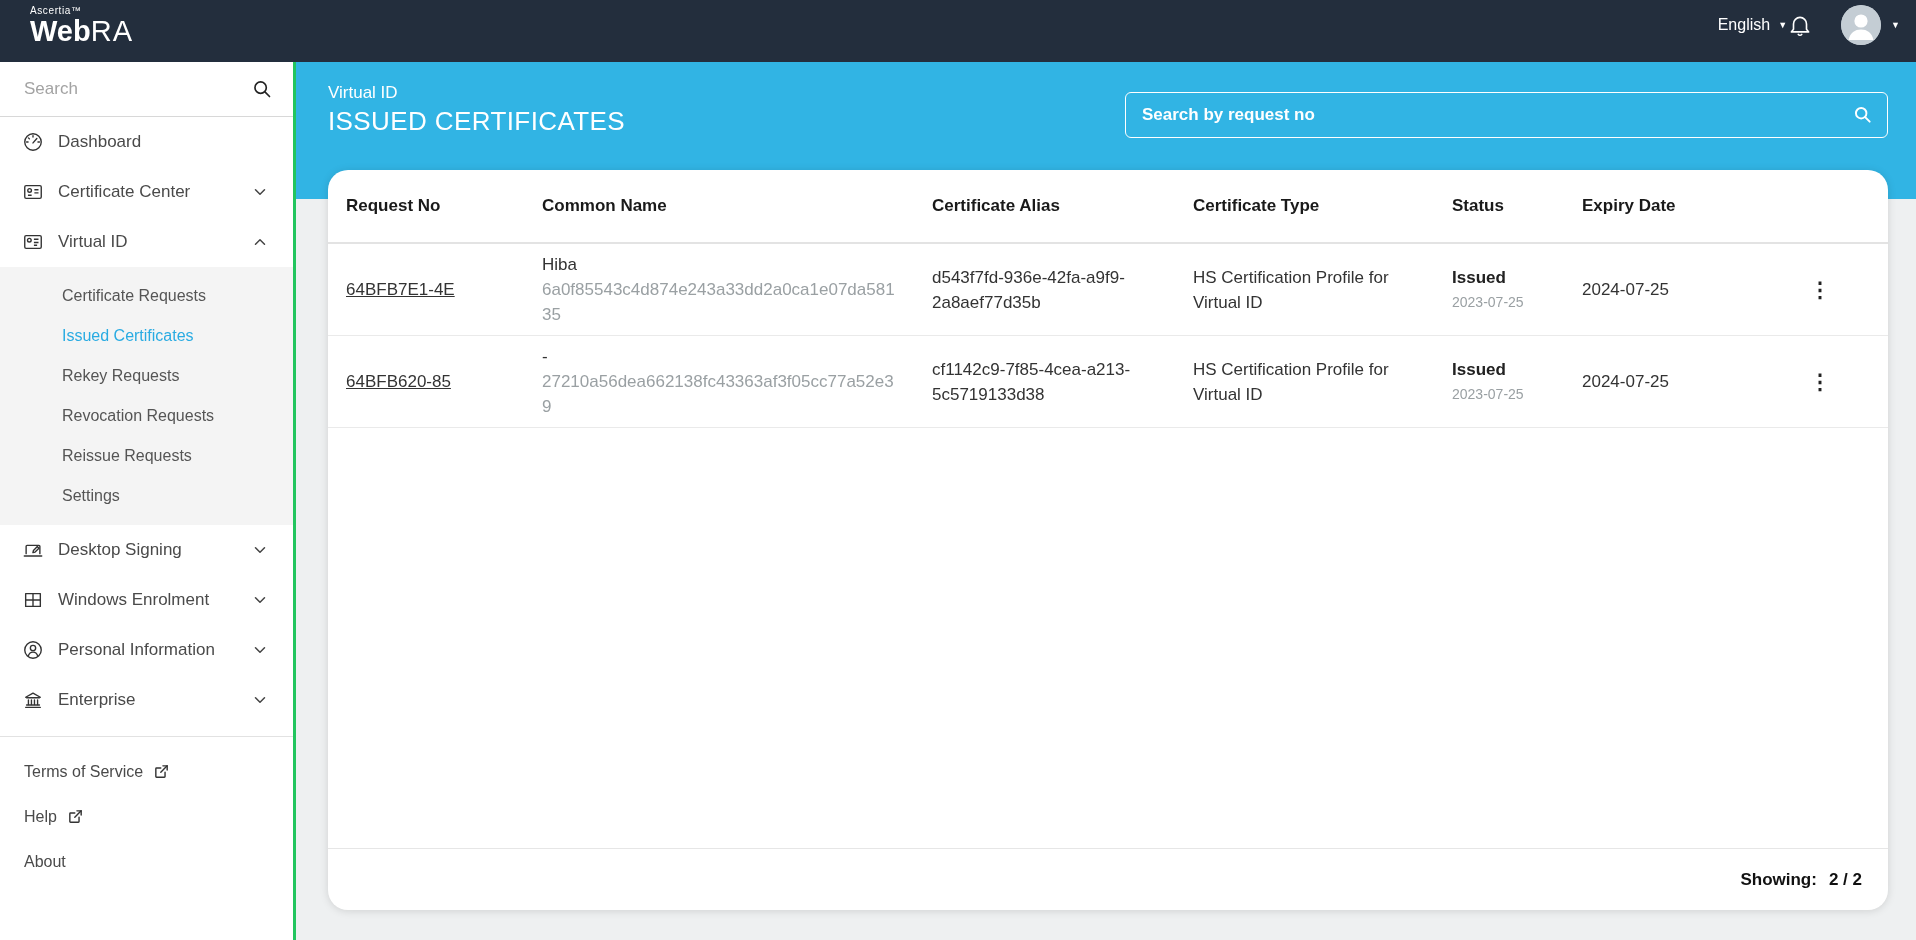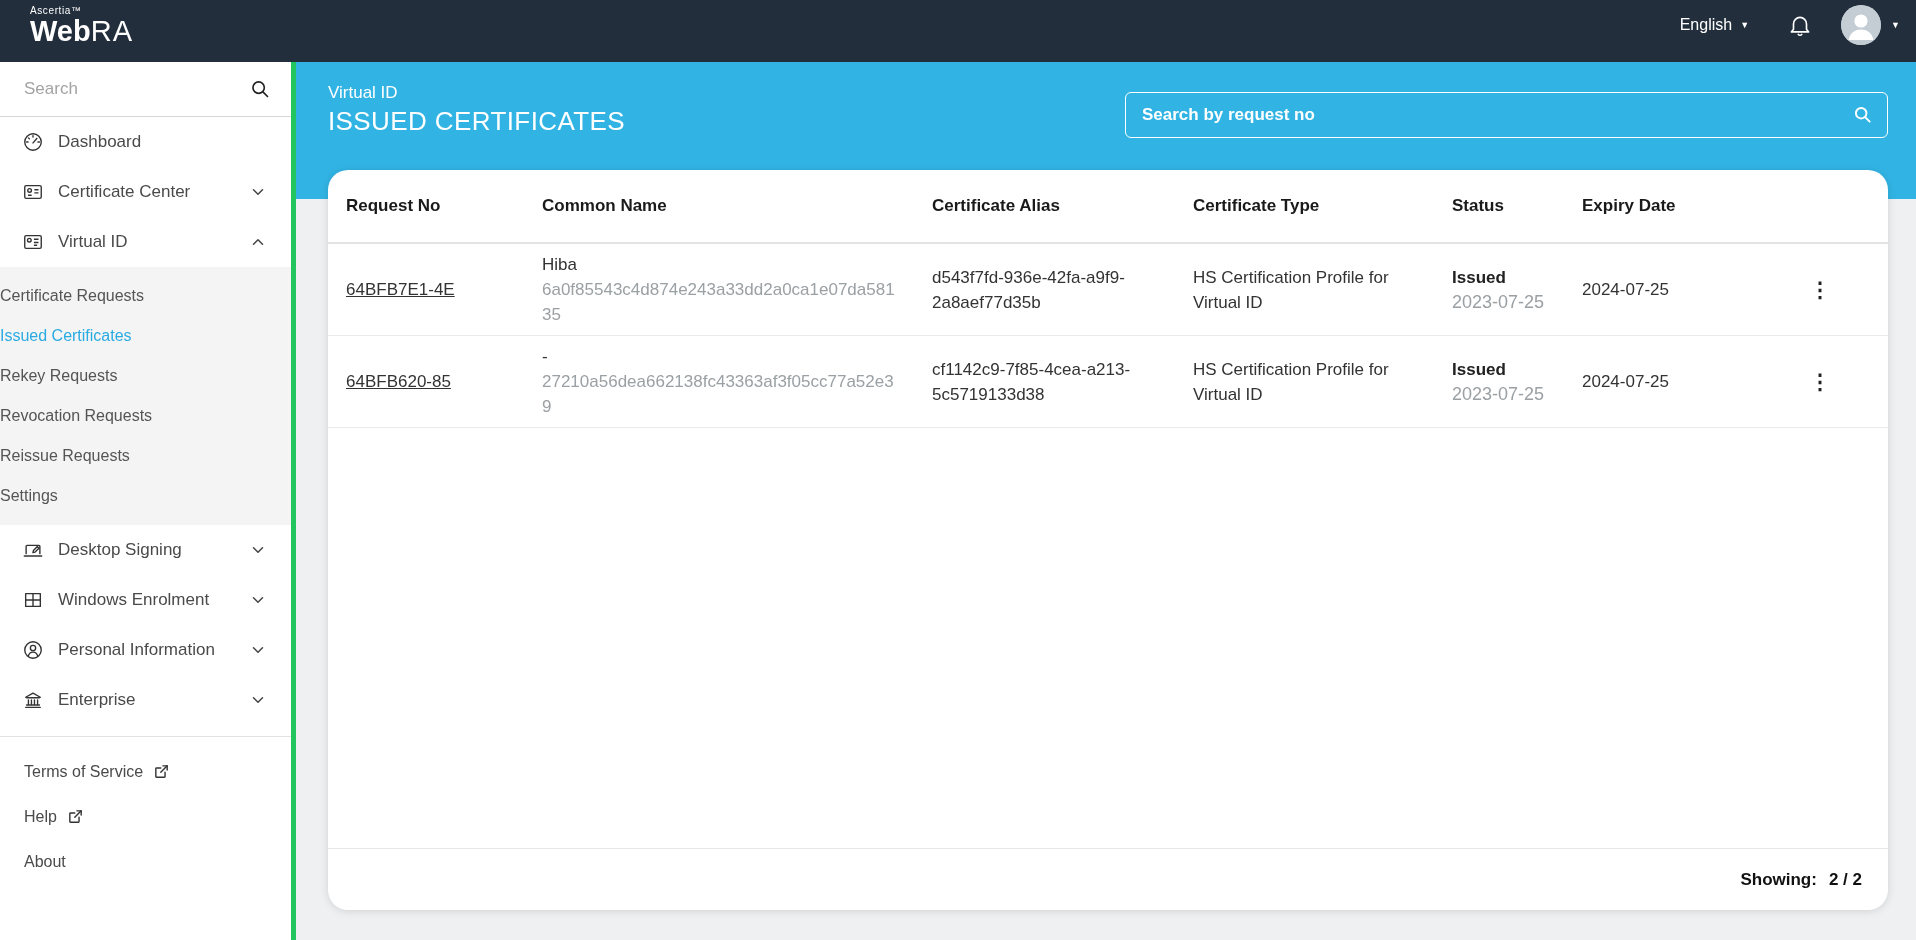--- a/index.html
+++ b/index.html
@@ -8,47 +8,47 @@
 
   
   .topbar { height:62px; background:#232e3d; display:flex; align-items:center;
     justify-content:space-between; padding:0 16px 12px 30px; }
   .brand { color:#fff; line-height:1; padding-top:2px; }
   .brand-small { font-size:10px; letter-spacing:.6px; display:block; margin-bottom:1px; }
   .brand-main { font-size:29px; }
   .brand-web { font-weight:700; }
   .brand-ra { font-weight:300; letter-spacing:1px; }
   .top-right { display:flex; align-items:center; color:#fff; }
-  .lang { display:flex; align-items:center; gap:8px; font-size:16px; cursor:pointer; margin-right:38px; }
+  .lang { display:flex; align-items:center; gap:8px; font-size:16px; cursor:pointer; }
   .caret { font-size:9px; line-height:1; }
   .bell { margin-right:28px; cursor:pointer; display:flex; }
   .avatar { width:40px; height:40px; border-radius:50%; background:#c4cdd4; overflow:hidden; cursor:pointer; }
   .av-caret { margin-left:10px; cursor:pointer; }
 
   
   .shell { display:flex; height:878px; }
-  .sidebar { width:296px; background:#fff; border-right:5px solid #22c55e; position:relative; }
+  .sidebar { width:296px; background:#fff; border-right:3px solid #22c55e; position:relative; }
   .main { flex:1; position:relative; background:#eef0f1; }
 
   
   .side-search { position:relative; height:55px; border-bottom:1px solid #d8d8d8; }
   .side-search input { width:100%; height:54px; border:none; outline:none;
     padding:0 56px 0 24px; font-size:17px; color:#444; font-family:inherit; }
   .side-search input::placeholder { color:#a3a3a3; opacity:1; }
   .side-search .mag { position:absolute; right:20px; top:16px; color:#222; }
 
   .side-item { height:50px; display:flex; align-items:center; padding:0 24px 0 21px;
     cursor:pointer; color:#4a4a4a; font-size:17px; position:relative; }
   .si-icon { width:24px; height:24px; margin-right:13px; display:flex; align-items:center;
     justify-content:center; color:#333; flex:none; }
   .si-label { flex:1; white-space:nowrap; }
   .si-chev { color:#444; display:flex; }
 
   .submenu { background:#f4f4f4; padding:9px 0; }
-  .sub-item { height:40px; display:flex; align-items:center; 
+  .sub-item { height:40px; display:flex; align-items:center; padding-left:62px;
     font-size:16px; color:#555; cursor:pointer; }
   .sub-item.active { color:#29abe2; }
 
   .side-divider { border-top:1px solid #e2e2e2; margin:11px 0 12px 0; }
   .side-link { height:45px; display:flex; align-items:center; gap:10px; padding-left:24px;
     font-size:16px; color:#4a4a4a; cursor:pointer; }
   .ext { display:flex; color:#333; }
 
   
   .band { position:absolute; left:0; top:0; right:0; height:137px; background:#31b4e4; }
@@ -70,21 +70,21 @@
   col.c1{width:196px} col.c2{width:390px} col.c3{width:261px} col.c4{width:259px}
   col.c5{width:130px} col.c6{width:188px} col.c7{width:136px}
   th { text-align:left; font-size:17px; font-weight:700; color:#1a1a1a;
     height:73px; padding:0 18px; border-bottom:2px solid #e3e3e3; vertical-align:middle; }
   td { padding:8px 18px; font-size:17px; color:#333; vertical-align:middle;
     border-bottom:1px solid #eaeaea; line-height:25px; }
   tr.data-row { height:88px; }
   .req-link { color:#333; font-weight:400; text-decoration:underline; cursor:pointer; }
   .cn-hash { color:#9aa0a3; word-break:break-all; }
   .status-main { font-weight:700; color:#222; }
-  .status-date { color:#9aa0a3; font-size:18px; }
+  .status-date { color:#9aa0a3; font-size:14px; }
   .kebab { background:none; border:none; cursor:pointer; font-size:21px; font-weight:700;
     color:#222; line-height:1; padding:4px 8px; }
   .spacer { flex:1; }
   .card-footer { height:62px; border-top:1px solid #e6e6e6; display:flex;
     align-items:center; justify-content:flex-end; padding-right:26px;
     font-size:17px; font-weight:700; color:#111; gap:12px; }
 
   svg { display:block; }
 </style>
 </head>

